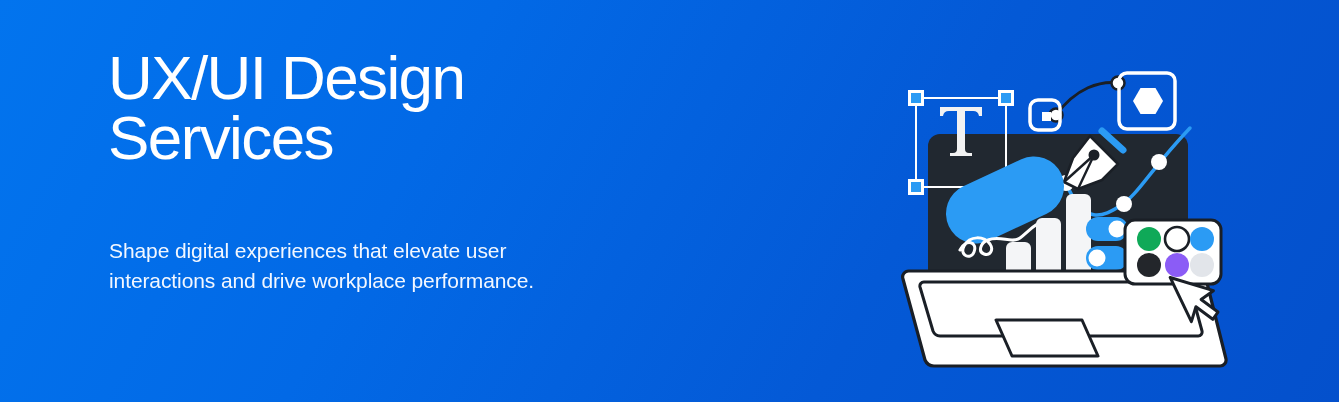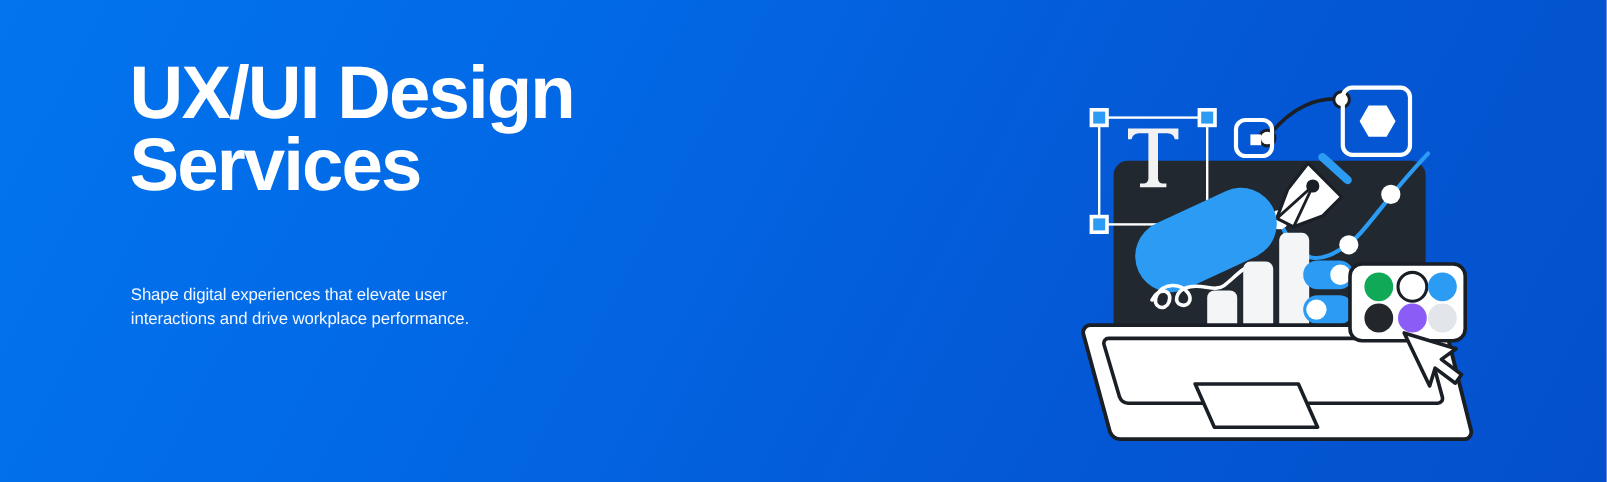--- a/index.html
+++ b/index.html
@@ -22,32 +22,32 @@
     left: 108px;
     top: 48px;
     width: 620px;
   }
   #hero-title {
     margin: 0;
     color: #ffffff;
     font-family: "Liberation Sans", sans-serif;
     font-size: 62px;
     line-height: 0.97;
-    font-weight: bold;
+    font-weight: normal;
     letter-spacing: -1.6px;
     white-space: pre-line;
   }
   #hero-subtitle {
     margin: 0;
     position: absolute;
     top: 188px;
     left: 1px;
     color: #f2f7ff;
     font-family: "Liberation Sans", sans-serif;
-    font-size: 14px;
+    font-size: 21px;
     line-height: 1.42;
     font-weight: normal;
     letter-spacing: -0.1px;
     white-space: pre-line;
   }
   
   #illustration {
     position: absolute;
     left: 888px;
     top: 52px;

